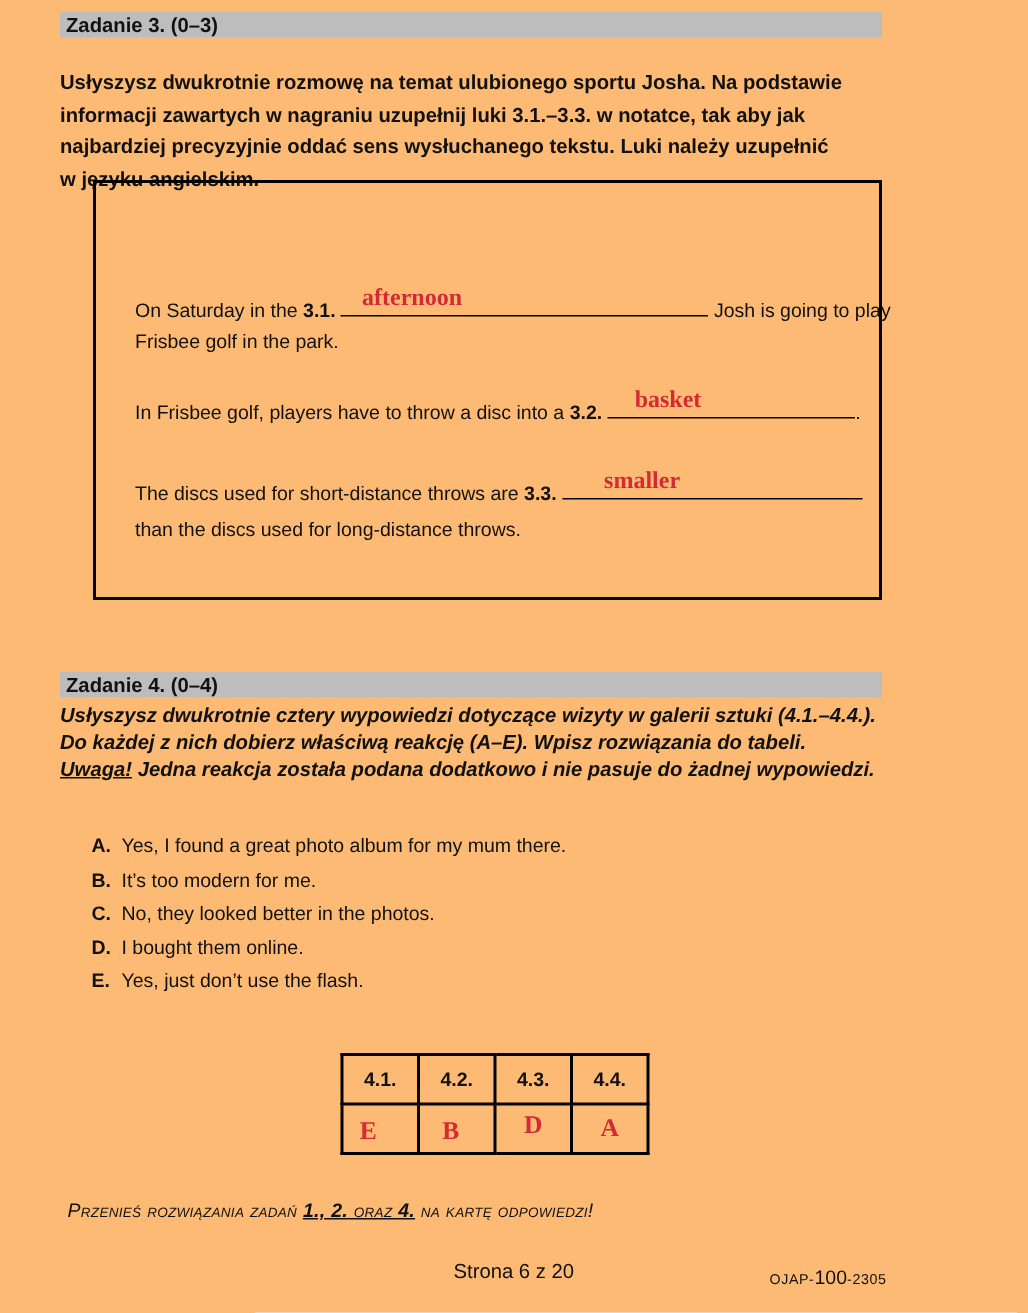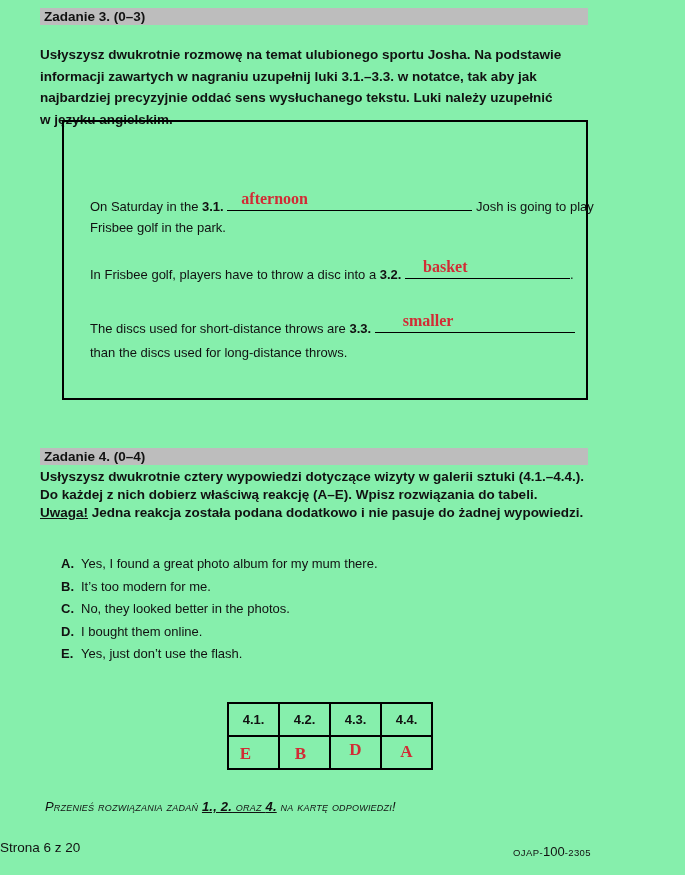--- a/index.html
+++ b/index.html
@@ -1,20 +1,20 @@
 <!DOCTYPE html>
 <html><head>
 <meta charset="utf-8">
 <style>
   html,body { margin:0; padding:0; background:#e8e8e8; }
   .page {
     position:relative;
     width:685px; height:875px;
     margin:0 auto;
-    background:#86efac;
+    background:#fdba74;
     font-family:"Liberation Sans", sans-serif;
     color:#111;
     overflow:hidden;
   }
   .graybar {
     position:absolute; left:40px; width:548px; height:17px;
     background:#bdbdbd;
     font-size:13.5px; font-weight:bold; line-height:17px;
     padding-left:4px; box-sizing:border-box;
     white-space:nowrap;
@@ -84,21 +84,21 @@
     position:absolute; left:45px; top:799px;
     font-size:13px; font-style:italic; font-variant:small-caps;
     white-space:nowrap; letter-spacing:0.2px;
   }
   .transfer .tasknum { font-weight:bold; text-decoration:underline; font-variant:normal; }
   .transfer .conj { text-decoration:underline;margin-top:12px; }
 
   
   .pagenum {
     position:absolute; left:0; right:0; top:840px;
-    text-align:left; font-size:13.5px;
+    text-align:center; font-size:13.5px;
   }
   .doccode {
     position:absolute; right:94px; top:844px;
     font-size:9.5px; letter-spacing:0.4px; white-space:nowrap;
   }
   .doccode .mid { font-size:13px; letter-spacing:0; }
 </style>
 </head>
 <body>
 
@@ -132,21 +132,21 @@
     <div class="noterow" style="top:190px;">
       <span>The discs used for short-distance throws are</span>
       <span class="num">3.3.</span>
       <span class="blank w3"><span class="answer">smaller</span></span>
     </div>
     <div class="noterow" style="top:223px;">than the discs used for long-distance throws.</div>
   </div>
 
   <div class="graybar" style="top:448px;">Zadanie 4. (0–4)</div>
 
-  <div class="instr instr4" style="top:468px;">
+  <div class="instr instr4" style="top:468px;font-style:italic;">
     <div class="line">Usłyszysz dwukrotnie cztery wypowiedzi dotyczące wizyty w galerii sztuki (4.1.–4.4.).</div>
     <div class="line">Do każdej z nich dobierz właściwą reakcję (A–E). Wpisz rozwiązania do tabeli.</div>
     <div class="line"><span class="u">Uwaga!</span><span> Jedna reakcja została podana dodatkowo i nie pasuje do żadnej wypowiedzi.</span></div>
   </div>
 
   <div class="options">
     <div class="opt">
       <span class="letter">A.</span><span>Yes, I found a great photo album for my mum there.</span>
     </div>
     <div class="opt">

